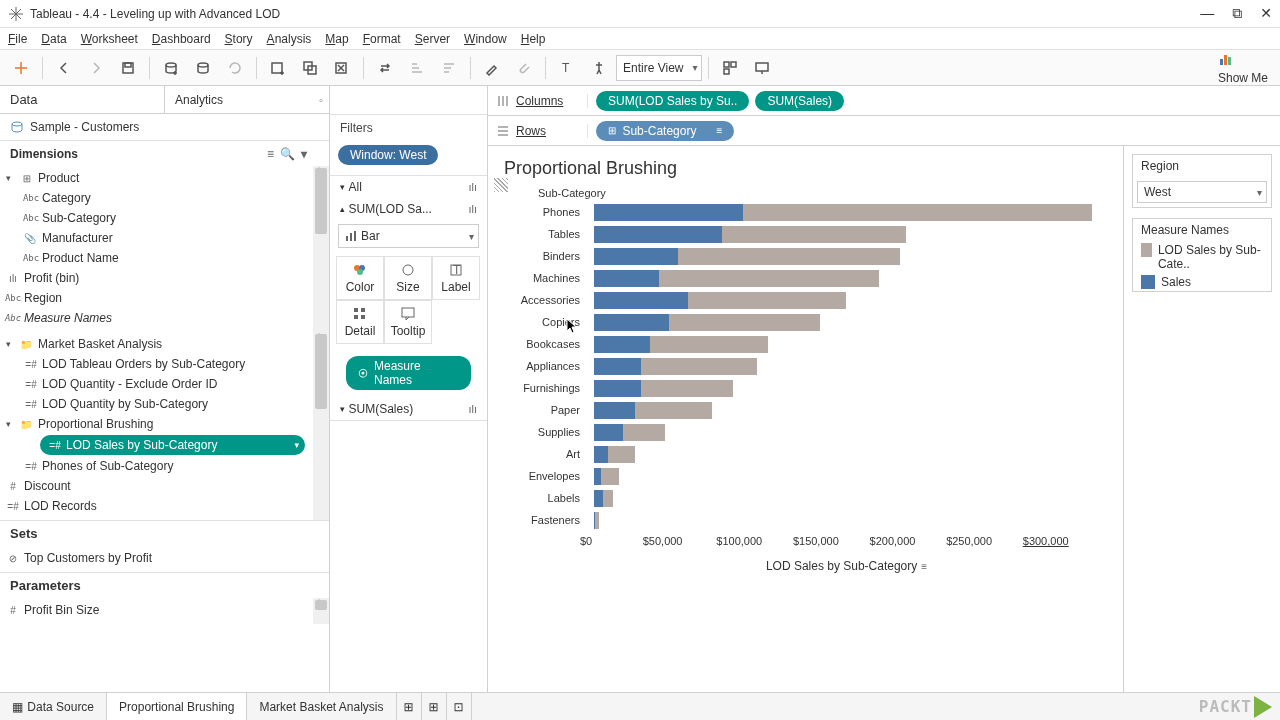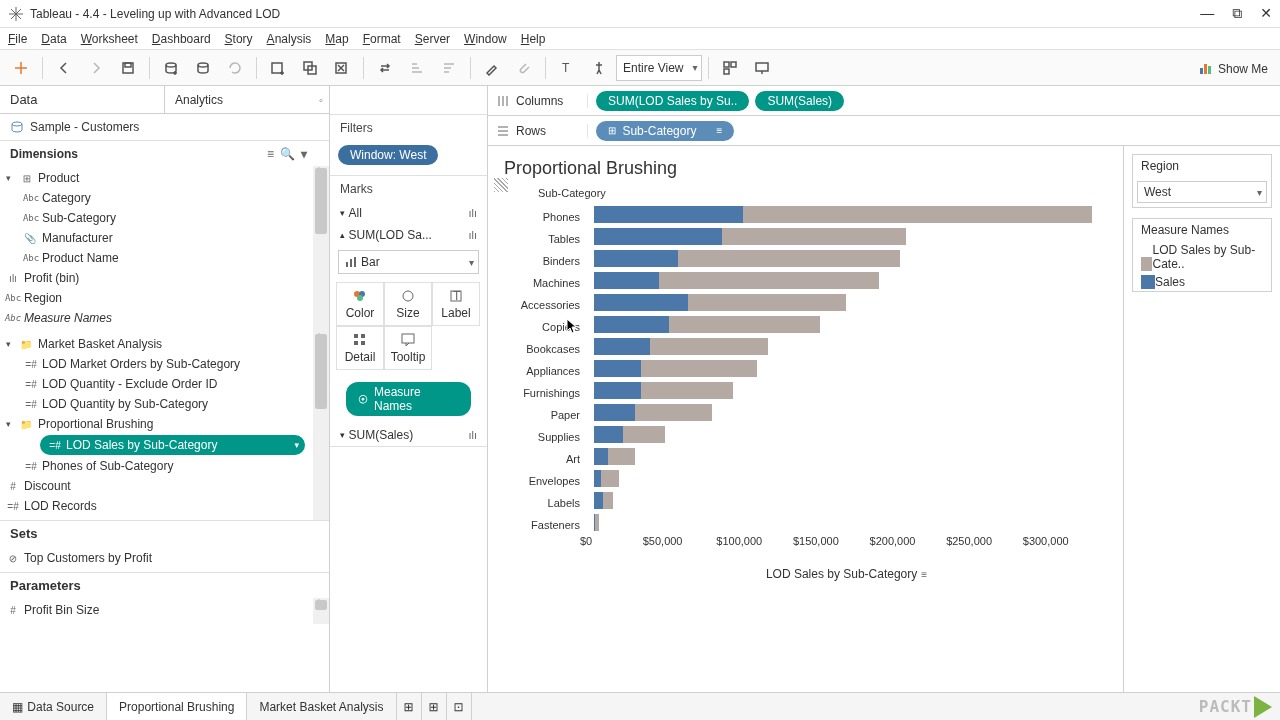--- a/index.html
+++ b/index.html
@@ -12,21 +12,21 @@
 .titlebar-btns span { cursor:pointer; font-size:14px; }
 .menubar { height:22px; display:flex; align-items:center; padding:0 8px; gap:14px; border-bottom:1px solid #e0e0e0; }
 .menubar span { cursor:pointer; text-decoration:underline; text-decoration-color:transparent; }
 .menubar span:first-letter { text-decoration:underline; }
 .toolbar { height:36px; display:flex; align-items:center; padding:0 6px; gap:2px; border-bottom:1px solid #d0d0d0; background:#fafafa; }
 .tbtn { width:30px; height:28px; display:flex; align-items:center; justify-content:center; cursor:pointer; }
 .tbtn svg { width:16px; height:16px; stroke:#555; fill:none; stroke-width:1.5; }
 .tsep { width:1px; height:22px; background:#d5d5d5; margin:0 4px; }
 .tsel { height:26px; border:1px solid #ccc; padding:0 18px 0 6px; display:flex; align-items:center; position:relative; background:#fff; }
 .tsel::after { content:"▾"; position:absolute; right:4px; font-size:10px; color:#666; }
-.showme { margin-left:auto; display:flex; align-items:flex-end; gap:4px; cursor:pointer; padding:0 6px; }
+.showme { margin-left:auto; display:flex; align-items:flex-start; gap:4px; cursor:pointer; padding:0 6px;flex-direction:column; }
 .showme svg { width:16px; height:16px; }
 .main { display:flex; height:606px; }
 .leftpane { width:330px; border-right:1px solid #d0d0d0; display:flex; flex-direction:column; }
 .tabs { display:flex; height:28px; border-bottom:1px solid #d0d0d0; }
 .tab { flex:1; display:flex; align-items:center; padding:0 10px; border-right:1px solid #d0d0d0; cursor:pointer; font-size:13px; }
 .tab.active { background:#fff; }
 .tab:last-child { border-right:none; position:relative; }
 .tab-menu { position:absolute; right:6px; font-size:11px; color:#666; }
 .dsrc { display:flex; align-items:center; padding:6px 10px; gap:6px; }
 .dsrc svg { width:14px; height:14px; }
@@ -54,47 +54,47 @@
 .mrow .caret { font-size:9px; }
 .mrow .ricon { margin-left:auto; font-size:11px; color:#666; }
 .msel { margin:4px 8px; height:24px; border:1px solid #ccc; display:flex; align-items:center; padding:0 6px; position:relative; }
 .msel svg { width:12px; height:12px; margin-right:4px; }
 .msel::after { content:"▾"; position:absolute; right:4px; font-size:10px; color:#666; }
 .mgrid { display:flex; flex-wrap:wrap; padding:4px 6px; gap:0; }
 .mcell { width:48px; height:44px; border:1px solid #e0e0e0; display:flex; flex-direction:column; align-items:center; justify-content:center; gap:2px; cursor:pointer; font-size:11px; }
 .mcell svg { width:16px; height:16px; }
 .vizpane { flex:1; display:flex; flex-direction:column; }
 .shelf { height:30px; border-bottom:1px solid #d0d0d0; display:flex; align-items:center; }
-.shelf-lab { width:100px; display:flex; align-items:center; gap:6px; padding:0 8px; border-right:1px solid #e5e5e5; }
+.shelf-lab { width:100px; display:flex; align-items:center; gap:6px; padding:0 8px; border-right:1px solid #e5e5e5;text-decoration:underline; }
 .shelf-lab svg { width:14px; height:14px; }
 .shelf-pills { display:flex; gap:6px; padding:0 8px; }
 .spill { background:#009688; color:#fff; border-radius:12px; padding:3px 12px; font-size:12px; display:flex; align-items:center; gap:6px; }
 .spill.blue { background:#5b8db8; }
 .spill .sicon { font-size:10px; }
 .vizbody { flex:1; display:flex; }
 .chartarea { flex:1; padding:12px 16px 0 16px; border-right:1px solid #d0d0d0; position:relative; }
 .ctitle { font-size:18px; font-weight:400; margin-bottom:8px; }
 .csub { font-size:11px; margin-left:34px; margin-bottom:2px; }
 .bars { position:relative; margin-left:0; }
-.brow { display:flex; align-items:flex-end; height:22px;gap:8px; }
+.brow { display:flex; align-items:center; height:22px;gap:8px; }
 .blab { width:82px; text-align:right; padding-right:6px; font-size:11px; }
 .btrack { flex:1; position:relative; height:18px; }
 .bback { position:absolute; left:0; top:1px; height:17px; background:#b5a9a3; }
 .bfront { position:absolute; left:0; top:1px; height:17px; background:#4b78a8; }
 .xaxis { display:flex; margin-left:82px; margin-top:4px; position:relative; height:16px; }
 .xtick { position:absolute; font-size:11px; transform:translateX(-50%); }
-.xlabel { text-align:center; font-size:11px; margin-top:16px; margin-left:82px; }
+.xlabel { text-align:center; font-size:11px; margin-top:8px; margin-left:82px; }
 .xlabel .sicon { font-size:10px; margin-left:4px; color:#666; }
 .hatch { position:absolute; left:6px; top:32px; width:14px; height:14px; background:repeating-linear-gradient(45deg,#aaa,#aaa 1px,transparent 1px,transparent 3px); }
 .rightpane { width:156px; padding:8px; }
 .rcard { border:1px solid #d0d0d0; margin-bottom:10px; }
 .rcard-h { padding:4px 8px; font-size:12px; }
 .rsel { margin:4px; height:22px; border:1px solid #ccc; display:flex; align-items:center; padding:0 6px; position:relative; font-size:12px; }
 .rsel::after { content:"▾"; position:absolute; right:4px; font-size:10px; color:#666; }
-.lrow { display:flex; align-items:flex-end; padding:2px 8px; font-size:11px; }
+.lrow { display:flex; align-items:flex-start; gap:6px; padding:2px 8px; font-size:11px; }
 .lswatch { width:14px; height:14px; }
 .tabbar { height:28px; border-top:1px solid #d0d0d0; display:flex; align-items:center; background:#f5f5f5; }
 .btab { height:28px; padding:0 12px; display:flex; align-items:center; border-right:1px solid #d0d0d0; cursor:pointer; font-size:12px; gap:4px; }
 .btab.active { background:#fff; }
 .btab-ic { width:24px; justify-content:center; }
 .packt { margin-left:auto; margin-right:8px; display:flex; align-items:center; gap:2px; }
 .packt-txt { font-family:monospace; font-weight:bold; font-size:16px; color:#bbb; letter-spacing:1px; }
 .packt-play { width:0; height:0; border-left:18px solid #7cb342; border-top:11px solid transparent; border-bottom:11px solid transparent; }
 .cursor-pointer { position:absolute; left:566px; top:318px; width:12px; height:18px; pointer-events:none; z-index:9999; }
 </style>
@@ -335,21 +335,21 @@
     </div>
     <div class="scrollbox" style="flex:0 0 auto">
       <div class="tree" id="meas">
           <div class="ti">
             <span class="caret">▾</span>
             <span class="ticon">📁</span>
             <span>Market Basket Analysis</span>
           </div>
           <div class="ti indent1">
             <span class="ticon">=#</span>
-            <span>LOD Market Orders by Sub-Category</span>
+            <span>LOD Tableau Orders by Sub-Category</span>
           </div>
           <div class="ti indent1">
             <span class="ticon">=#</span>
             <span>LOD Quantity - Exclude Order ID</span>
           </div>
           <div class="ti indent1">
             <span class="ticon">=#</span>
             <span>LOD Quantity by Sub-Category</span>
           </div>
           <div class="ti">
@@ -399,21 +399,20 @@
   <div class="midpane">
     <div class="msec">
         <div style="height:28px"></div>
       </div>
     <div class="msec">
       <div class="msec-h">Filters</div>
       <div class="pill">Window: West</div>
       <div style="height:6px"></div>
     </div>
     <div class="msec">
-      <div class="msec-h">Marks</div>
       <div class="mrow">
           <span class="caret">▾</span>
           <span>All</span>
           <span class="ricon">ılı</span>
         </div>
       <div class="mrow">
           <span class="caret">▴</span>
           <span>SUM(LOD Sa...</span>
           <span class="ricon">ılı</span>
         </div>
@@ -622,21 +621,21 @@
               </div>
             </div>
           </div>
         <div class="xaxis" id="xaxis">
             <span class="xtick" style="left: 0%;">$0</span>
             <span class="xtick" style="left: 14.7059%;">$50,000</span>
             <span class="xtick" style="left: 29.4118%;">$100,000</span>
             <span class="xtick" style="left: 44.1176%;">$150,000</span>
             <span class="xtick" style="left: 58.8235%;">$200,000</span>
             <span class="xtick" style="left: 73.5294%;">$250,000</span>
-            <span class="xtick" style="left: 88.2353%;">$300,000</span>
+            <span class="xtick" style="left: 88.2353%; text-decoration: underline;">$300,000</span>
           </div>
         <div class="xlabel"><span>LOD Sales by Sub-Category</span><span class="sicon">≡</span></div>
       </div>
       <div class="rightpane">
         <div class="rcard">
           <div class="rcard-h">Region</div>
           <div class="rsel">West</div>
         </div>
         <div class="rcard">
           <div class="rcard-h">Measure Names</div>

